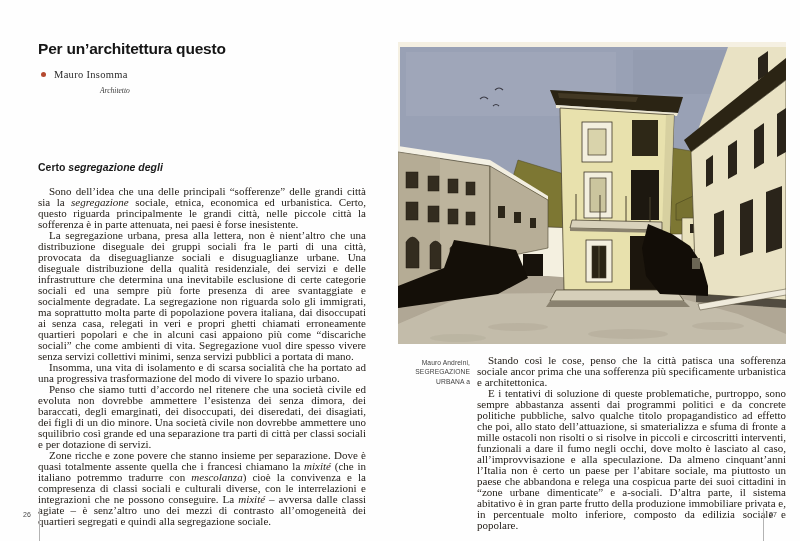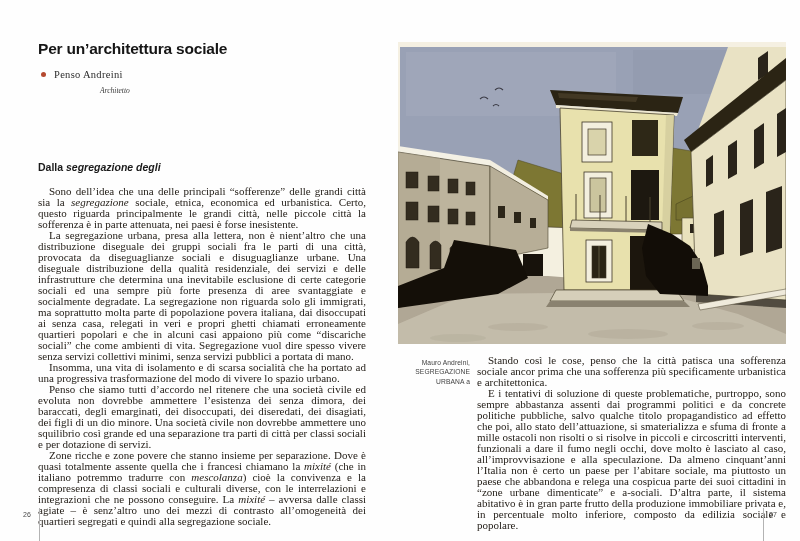--- a/index.html
+++ b/index.html
@@ -40,30 +40,30 @@
   .pagenum{font-family:"Liberation Sans", sans-serif;font-size:7px;color:#4a4a4a;}
   .pn-left{left:23px;top:511px;}
   .pn-right{left:769px;top:511px;}
   .rule{width:1px;height:33px;background:#b3b3b3;top:508px;}
   .rule-left{left:39px;}
   .rule-right{left:763px;}
 </style>
 </head>
 <body>
 
-<div class="abs title">Per un’architettura sociale</div>
+<div class="abs title">Per un’architettura questo</div>
 
 <div class="abs byline">
   <span class="bullet"></span>
-  <span class="author">Penso Andreini</span>
+  <span class="author">Mauro Insomma</span>
 </div>
 <div class="abs role">Architetto</div>
 
 <div class="abs heading">
-  <span>Dalla</span>
+  <span>Certo</span>
   <span class="em">segregazione degli</span>
 </div>
 
 <div class="abs body-text text-left">
   <p>Sono dell’idea che una delle principali “sofferenze” delle grandi città sia la <i>segregazione</i> sociale, etnica, economica ed urbanistica. Certo, questo riguarda principalmente le grandi città, nelle piccole città la sofferenza è in parte attenuata, nei paesi è forse inesistente.</p>
   <p>La segregazione urbana, presa alla lettera, non è nient’altro che una distribuzione diseguale dei gruppi sociali fra le parti di una città, provocata da diseguaglianze sociali e disuguaglianze urbane. Una diseguale distribuzione della qualità residenziale, dei servizi e delle infrastrutture che determina una inevitabile esclusione di certe categorie sociali ed una sempre più forte presenza di aree svantaggiate e socialmente degradate. La segregazione non riguarda solo gli immigrati, ma soprattutto molta parte di popolazione povera italiana, dai disoccupati ai senza casa, relegati in veri e propri ghetti chiamati erroneamente quartieri popolari e che in alcuni casi appaiono più come “discariche sociali” che come ambienti di vita. Segregazione vuol dire spesso vivere senza servizi collettivi minimi, senza servizi pubblici a portata di mano.</p>
   <p>Insomma, una vita di isolamento e di scarsa socialità che ha portato ad una progressiva trasformazione del modo di vivere lo spazio urbano.</p>
   <p>Penso che siamo tutti d’accordo nel ritenere che una società civile ed evoluta non dovrebbe ammettere l’esistenza dei senza dimora, dei baraccati, degli emarginati, dei disoccupati, dei diseredati, dei disagiati, dei figli di un dio minore. Una società civile non dovrebbe ammettere uno squilibrio così grande ed una separazione tra parti di città per classi sociali e per dotazione di servizi.</p>
   <p>Zone ricche e zone povere che stanno insieme per separazione. Dove è quasi totalmente assente quella che i francesi chiamano la <i>mixité</i> (che in italiano potremmo tradurre con <i>mescolanza</i>) cioè la convivenza e la compresenza di classi sociali e culturali diverse, con le interrelazioni e integrazioni che ne possono conseguire. La <i>mixité</i> – avversa dalle classi agiate – è senz’altro uno dei mezzi di contrasto all’omogeneità dei quartieri segregati e quindi alla segregazione sociale.</p>
 </div>

